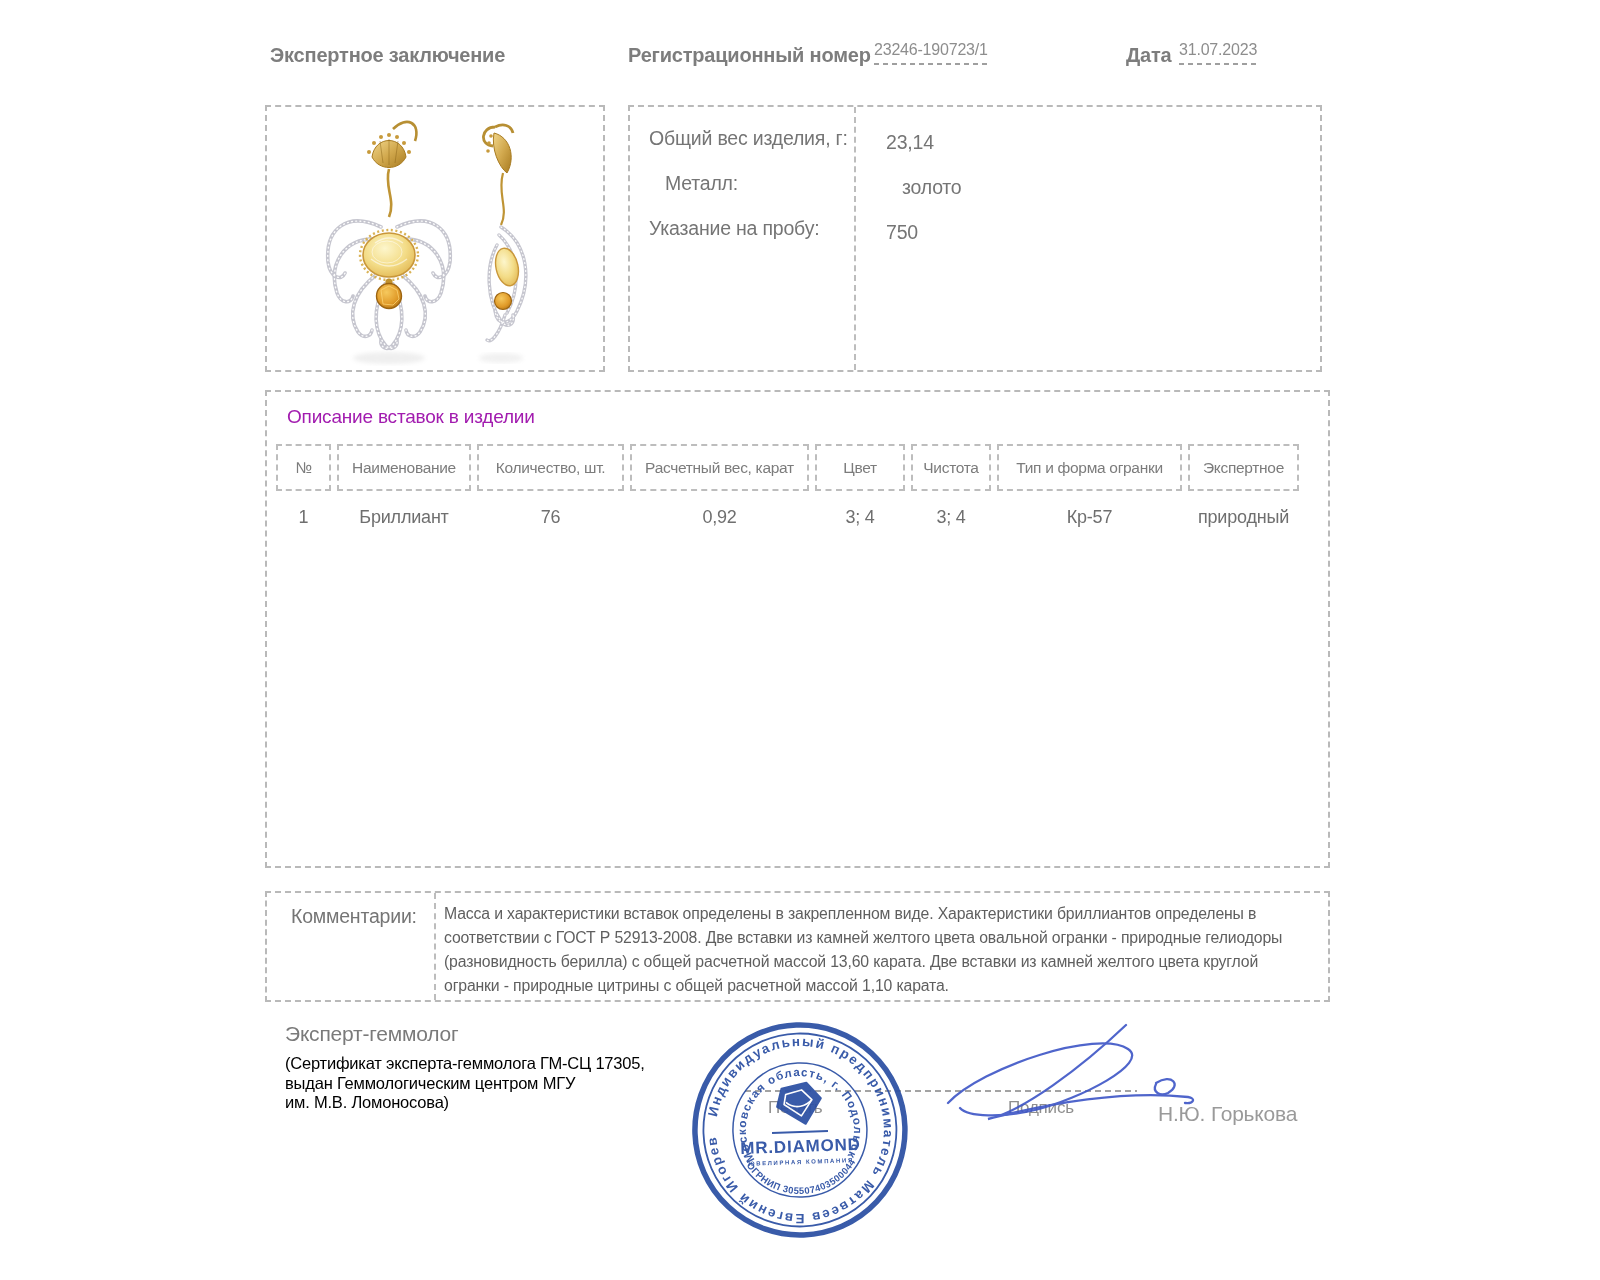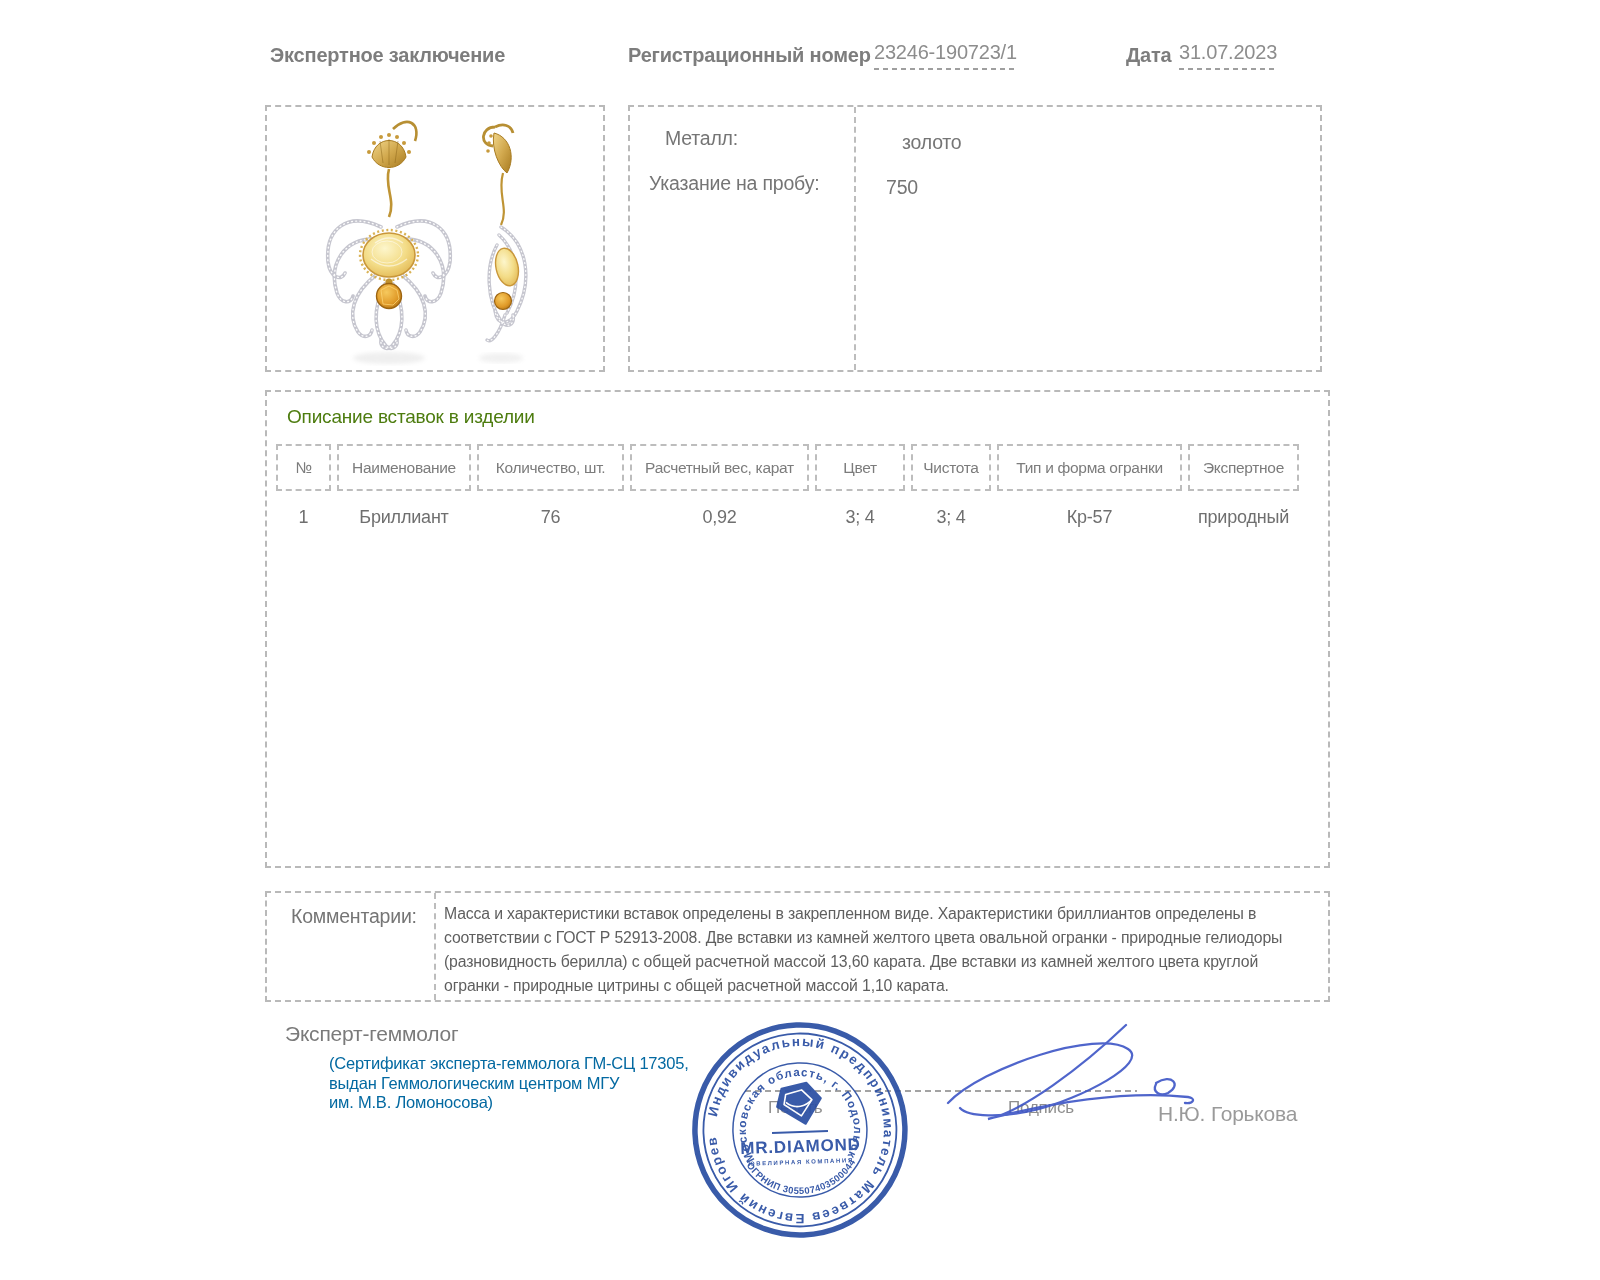--- a/index.html
+++ b/index.html
@@ -1,41 +1,41 @@
 <!DOCTYPE html>
 <html><head>
 <meta charset="utf-8">
 <style>
   html,body{margin:0;padding:0;background:#ffffff;}
   .page{position:relative;width:1600px;height:1280px;background:#ffffff;overflow:hidden;
         font-family:"Liberation Sans","DejaVu Sans",sans-serif;color:#757575;}
   .abs{position:absolute;}
   .dashed-box{border:2px dashed #b9b9b9;box-sizing:border-box;background:#fff;}
   .hdr-lbl{font-size:20px;font-weight:bold;color:#7d7d7d;letter-spacing:-0.2px;}
-  .hdr-val{font-size:20px;color:#8d8d8d;letter-spacing:-0.2px;}
+  .hdr-val{font-size:16px;color:#8d8d8d;letter-spacing:-0.2px;}
   .dash-under{display:inline-block;padding-bottom:6px;
       background:repeating-linear-gradient(90deg,#9f9f9f 0 5px,transparent 5px 9px) left bottom/100% 2px no-repeat;}
   
   .desc-row{display:flex;}
   .desc-label{width:237px;font-size:19.5px;color:#757575;letter-spacing:-0.2px;flex:none;}
   .desc-value{font-size:19.5px;color:#757575;letter-spacing:-0.2px;width:402px;line-height:31px;}
   .vdash{position:absolute;top:0;bottom:0;width:0;border-left:2px dashed #bdbdbd;}
   
-  .tbl-title{font-size:19px;color:#4d7c0f;letter-spacing:-0.2px;}
+  .tbl-title{font-size:19px;color:#a21caf;letter-spacing:-0.2px;}
   .cells{display:flex;gap:6px;}
   .hcell{border:2px dashed #bdbdbd;box-sizing:border-box;height:47px;display:flex;align-items:center;
          justify-content:center;font-size:15.5px;color:#7c7c7c;letter-spacing:-0.3px;text-align:center;}
   .dcell{height:40px;display:flex;align-items:center;justify-content:center;font-size:18px;color:#6f6f6f;letter-spacing:-0.2px;}
   .w0{width:55px}.w1{width:134px}.w2{width:147px}.w3{width:179px}.w4{width:90px}.w5{width:80px}.w6{width:185px}.w7{width:111px}
   
   .com-label{font-size:19.5px;color:#757575;letter-spacing:-0.2px;}
   .com-text{font-size:15.8px;line-height:24px;color:#5f5f5f;letter-spacing:-0.15px;width:872px;}
   
   .exp-title{font-size:21px;color:#7a7a7a;letter-spacing:-0.2px;}
-  .exp-line{font-size:16.5px;line-height:19.5px;color:#0369a1;letter-spacing:-0.2px;margin-left:44px;}
+  .exp-line{font-size:16.5px;line-height:19.5px;color:#000000;letter-spacing:-0.2px;}
   .caption{font-size:17px;color:#8f8f8f;letter-spacing:-0.2px;}
   .sig-line{height:2px;background:repeating-linear-gradient(90deg,#a3a3a3 0 6px,transparent 6px 10px);}
   .name{font-size:21px;color:#9a9a9a;letter-spacing:-0.2px;}
   .stamp-wrap{opacity:0.93;transform:rotate(-2deg);}
 </style>
 </head>
 <body>
 
 <div class="page">
 
@@ -149,20 +149,24 @@
         <ellipse cx="8" cy="152" rx="11" ry="19" transform="rotate(-12 8 152)" fill="url(#gStone)" stroke="#c9973a" stroke-width="1.4"></ellipse>
         <circle cx="4" cy="186" r="8.5" fill="url(#gCit)" stroke="#9c6410" stroke-width="1.2"></circle>
         <ellipse cx="2" cy="243" rx="22" ry="5" fill="#8f8f8f" opacity="0.12" filter="url(#blurSoft)"></ellipse>
       </g>
     </svg>
   </div>
 
   <div class="abs dashed-box" style="left:628px;top:105px;width:694px;height:267px;">
     <div class="vdash" style="left:224px;"></div>
     <div class="abs" style="left:19px;top:20px;right:16px;">
+      <div class="desc-row" style="height:45px;">
+        <div class="desc-label">Общий вес изделия, г:</div>
+        <div class="desc-value">23,14</div>
+      </div>
       <div class="desc-row" style="height:45px;justify-content:flex-end;">
         <div class="desc-label">Металл:</div>
         <div class="desc-value">золото</div>
       </div>
       <div class="desc-row" style="height:45px;">
         <div class="desc-label">Указание на пробу:</div>
         <div class="desc-value">750</div>
       </div>
     </div>
   </div>

